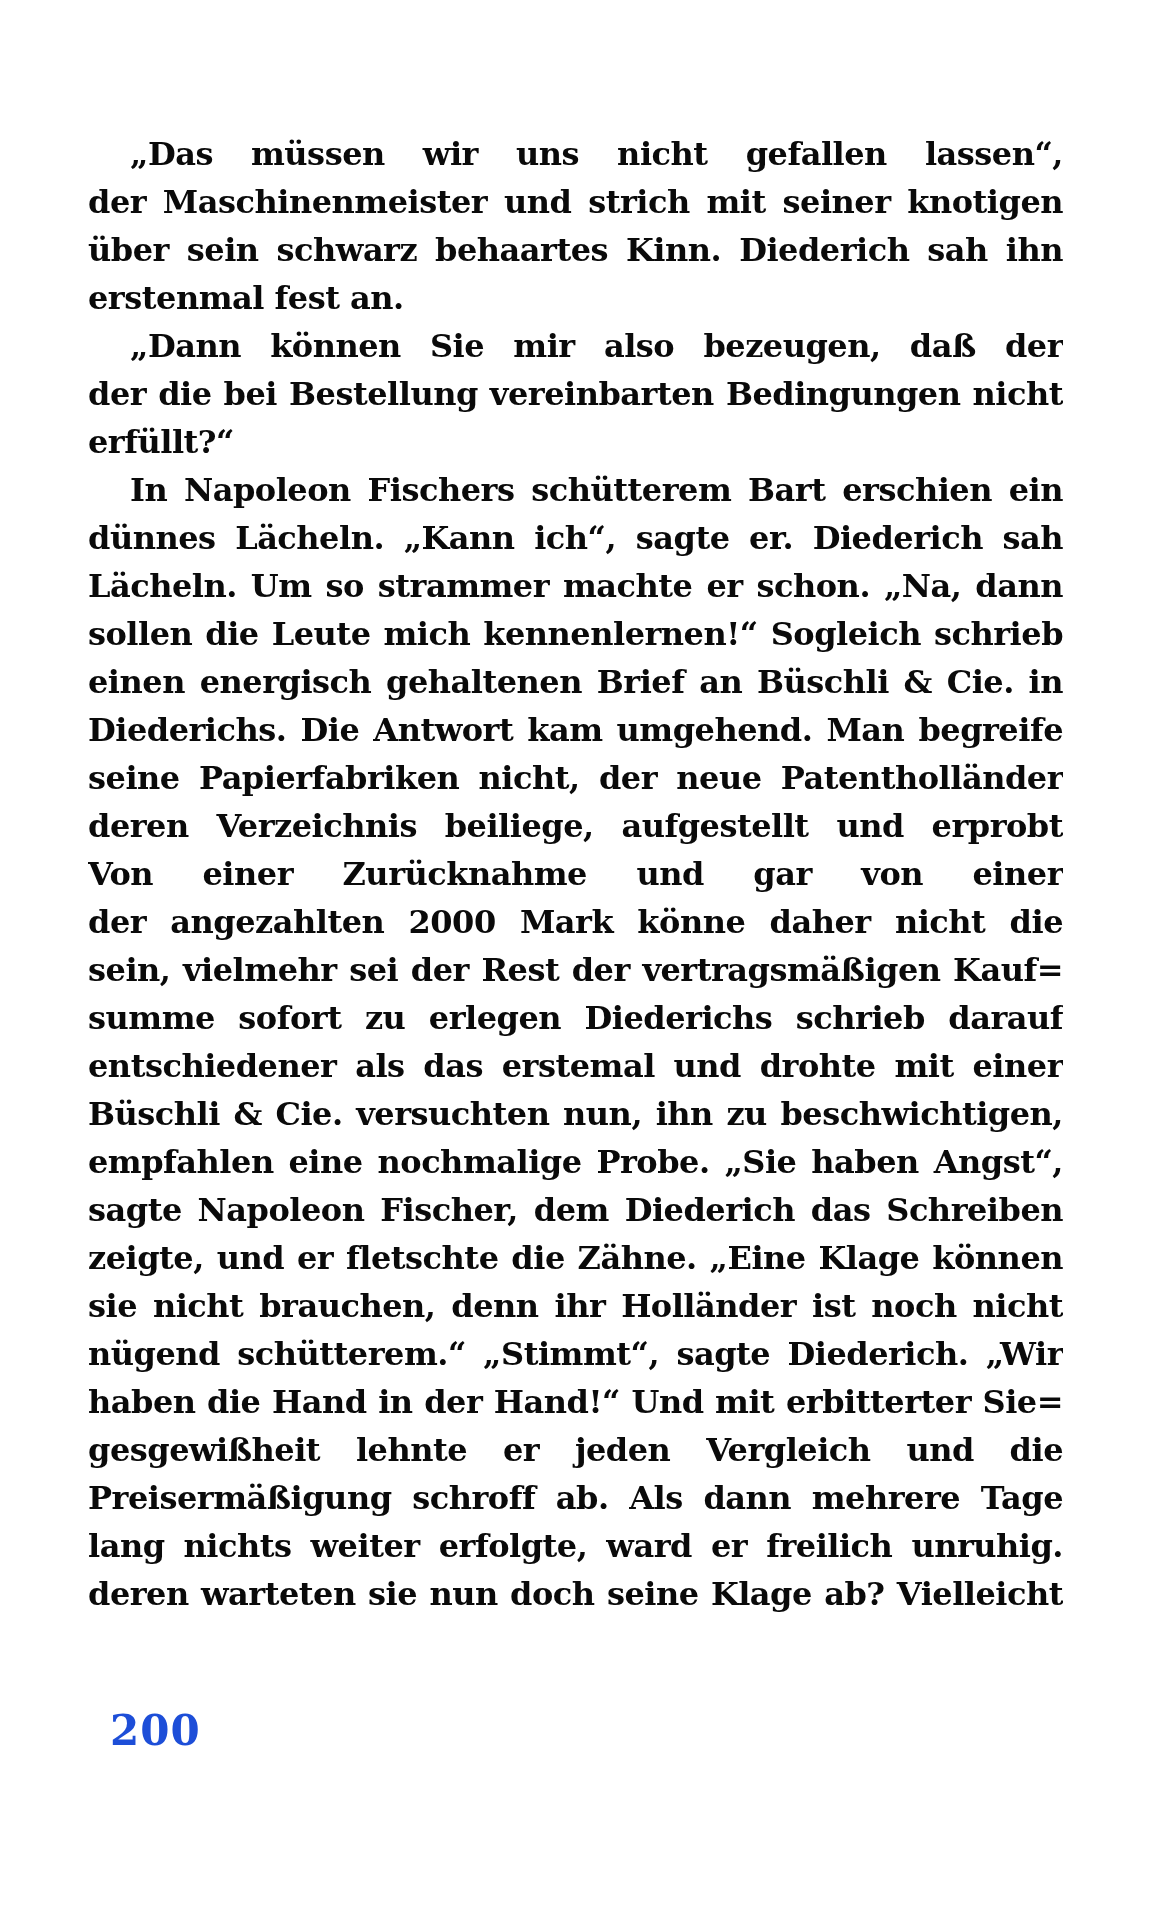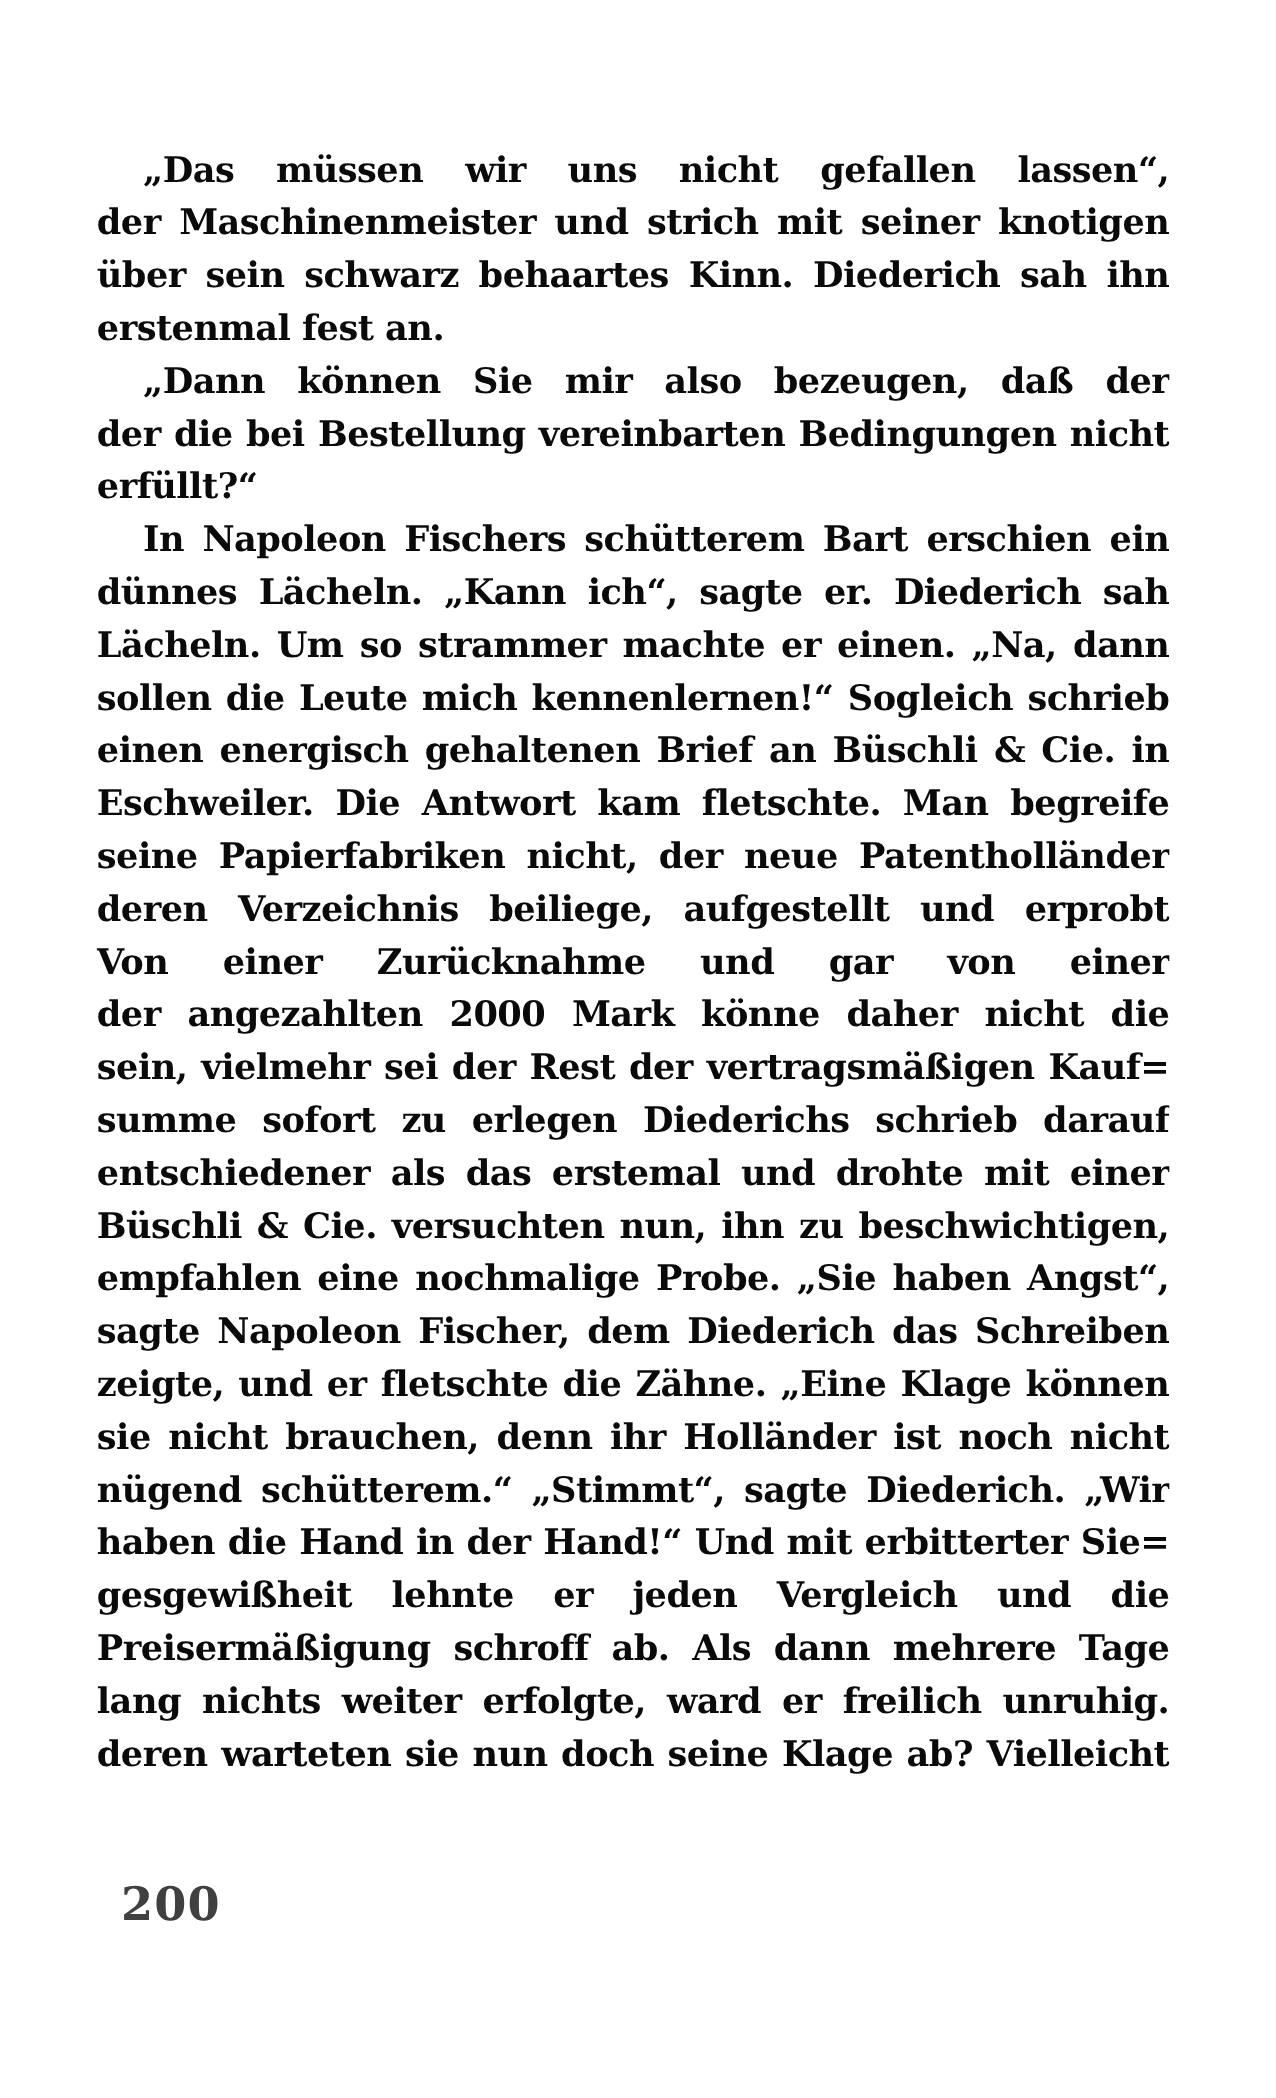--- a/index.html
+++ b/index.html
@@ -36,44 +36,44 @@
     padding-left: 42px;
   }
   .line.para-end {
     text-align: center;
     text-align-last: left;
   }
   .page-number {
     position: absolute;
     left: 110px;
     top: 1706px;
-    color: #404040;
+    color: #1d4ed8;
     font-size: 42px;
     font-weight: bold;
     letter-spacing: 1px;
   }
 </style>
 </head>
 <body>
 
 <div class="page">
   <div class="text-block" id="text-block">
       <div class="line indent">„Das müssen wir uns nicht gefallen lassen“, entschied</div>
       <div class="line">der Maschinenmeister und strich mit seiner knotigen Hand</div>
       <div class="line">über sein schwarz behaartes Kinn. Diederich sah ihn zum</div>
       <div class="line para-end">erstenmal fest an.</div>
       <div class="line indent">„Dann können Sie mir also bezeugen, daß der Hollän=</div>
       <div class="line">der die bei Bestellung vereinbarten Bedingungen nicht</div>
       <div class="line para-end">erfüllt?“</div>
       <div class="line indent">In Napoleon Fischers schütterem Bart erschien ein</div>
       <div class="line">dünnes Lächeln. „Kann ich“, sagte er. Diederich sah das</div>
-      <div class="line">Lächeln. Um so strammer machte er einen. „Na, dann</div>
+      <div class="line">Lächeln. Um so strammer machte er schon. „Na, dann</div>
       <div class="line">sollen die Leute mich kennenlernen!“ Sogleich schrieb er</div>
       <div class="line">einen energisch gehaltenen Brief an Büschli &amp; Cie. in</div>
-      <div class="line">Eschweiler. Die Antwort kam fletschte. Man begreife</div>
+      <div class="line">Diederichs. Die Antwort kam umgehend. Man begreife</div>
       <div class="line">seine Papierfabriken nicht, der neue Patentholländer</div>
       <div class="line">deren Verzeichnis beiliege, aufgestellt und erprobt worden.</div>
       <div class="line">Von einer Zurücknahme und gar von einer Rückerstattung</div>
       <div class="line">der angezahlten 2000 Mark könne daher nicht die Rede</div>
       <div class="line">sein, vielmehr sei der Rest der vertragsmäßigen Kauf=</div>
       <div class="line">summe sofort zu erlegen Diederichs schrieb darauf noch</div>
       <div class="line">entschiedener als das erstemal und drohte mit einer Klage.</div>
       <div class="line">Büschli &amp; Cie. versuchten nun, ihn zu beschwichtigen, sie</div>
       <div class="line">empfahlen eine nochmalige Probe. „Sie haben Angst“,</div>
       <div class="line">sagte Napoleon Fischer, dem Diederich das Schreiben</div>

